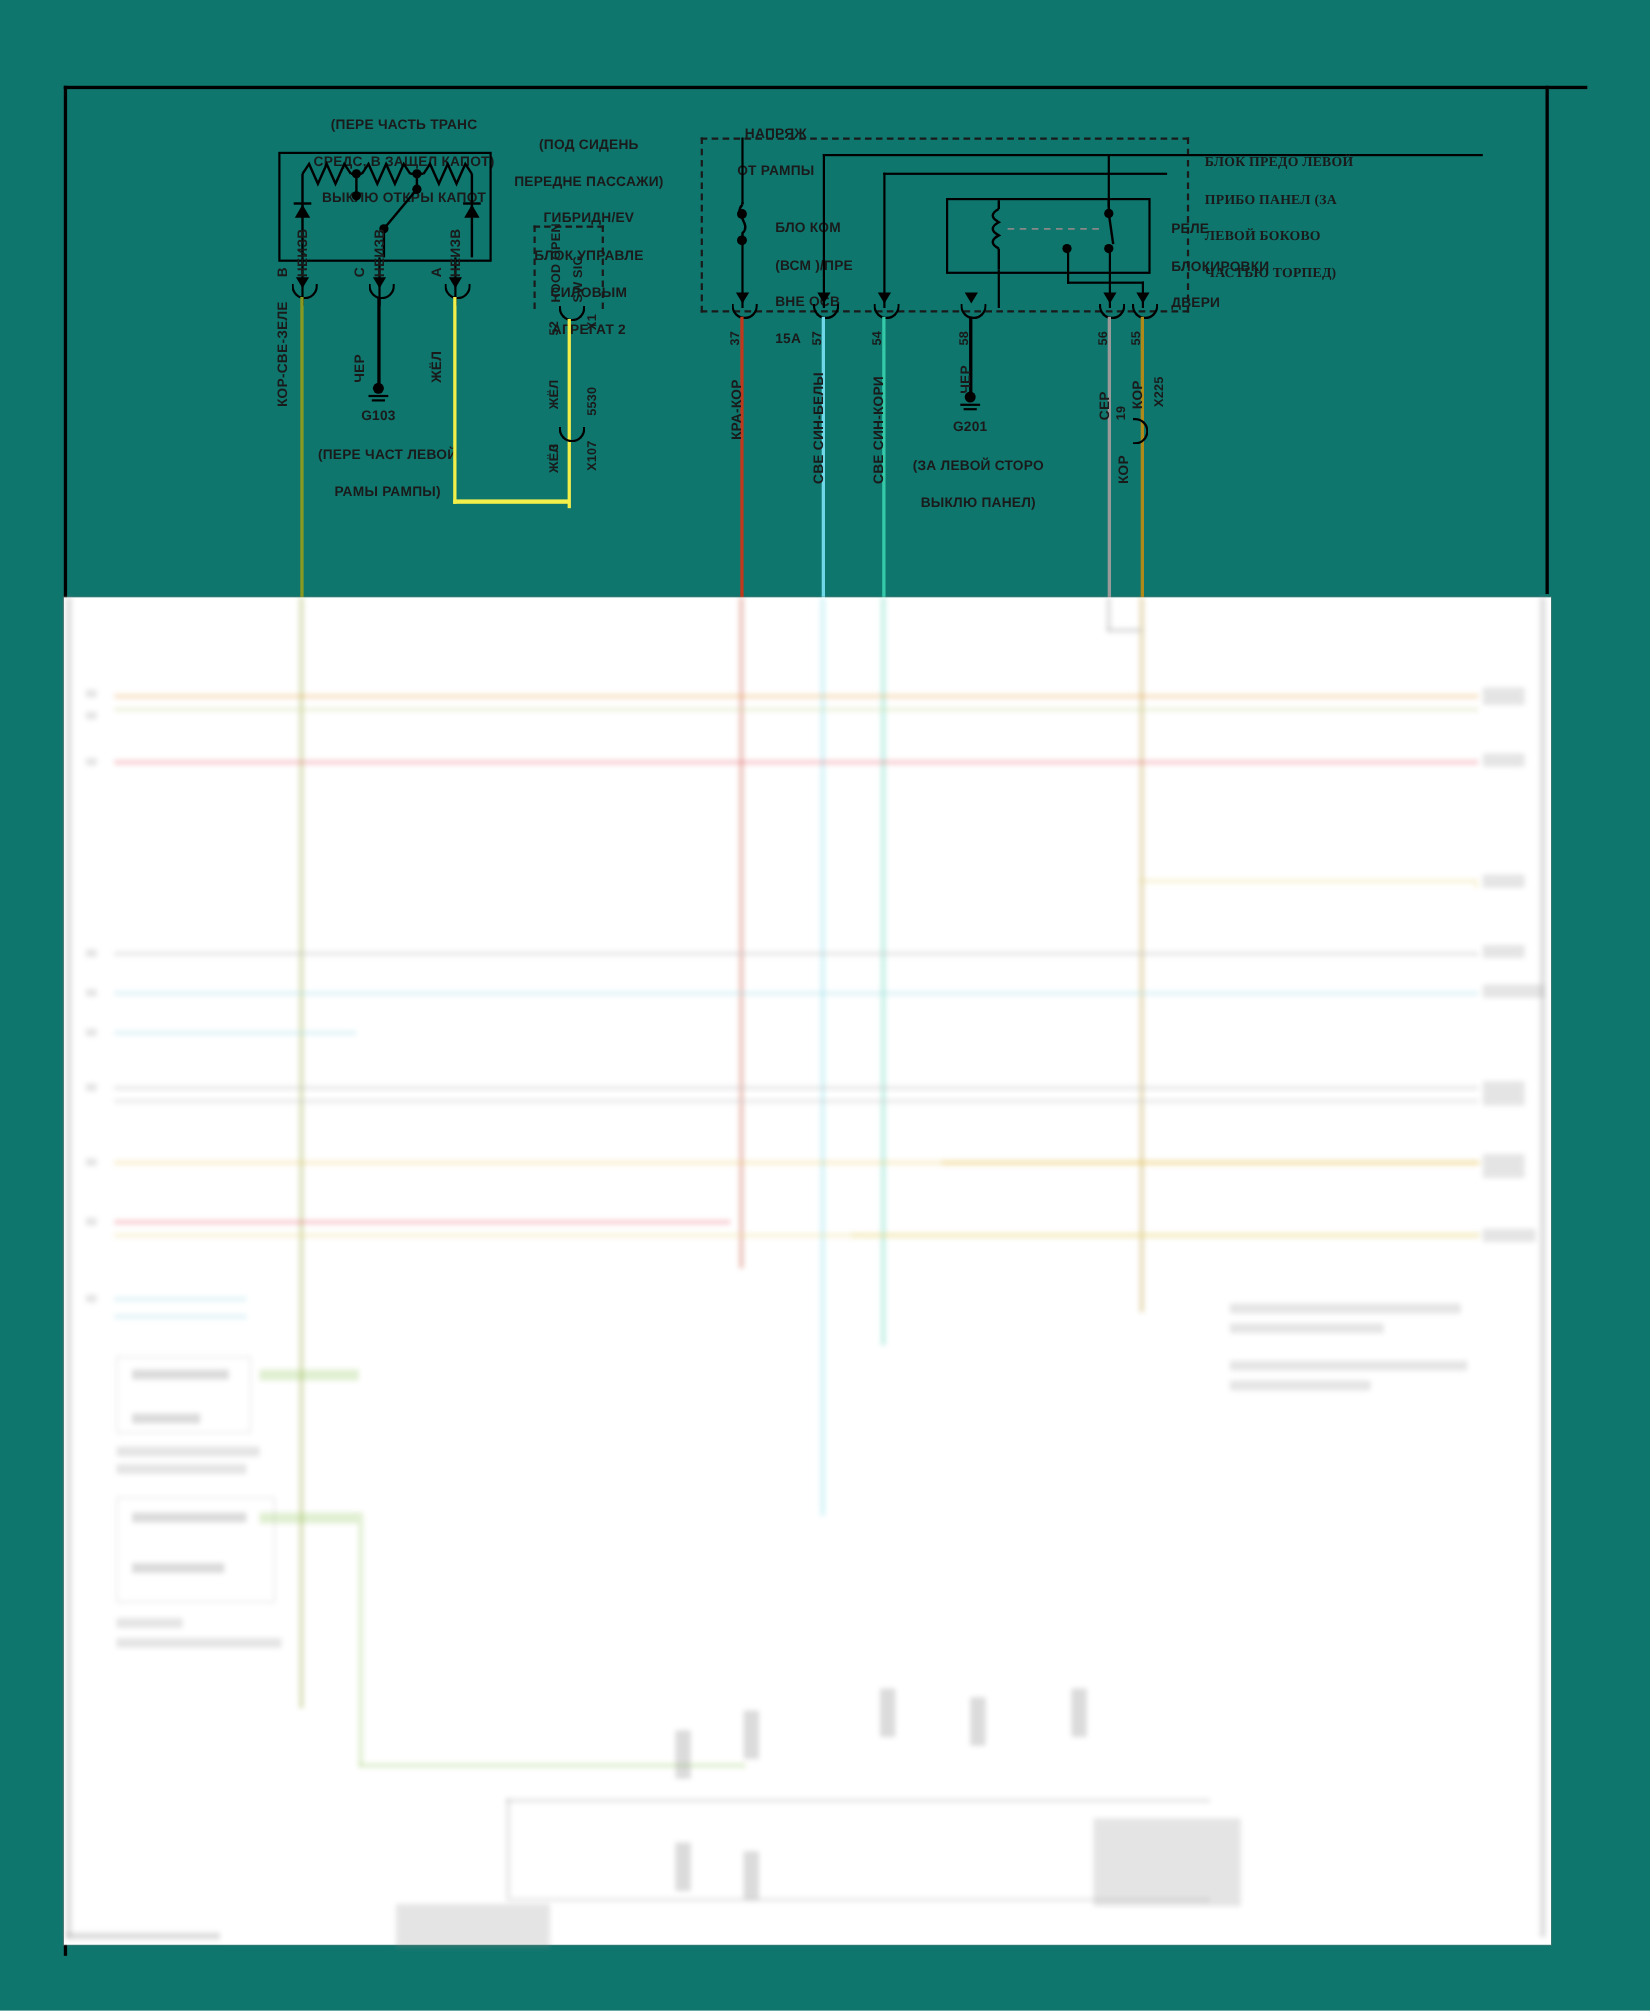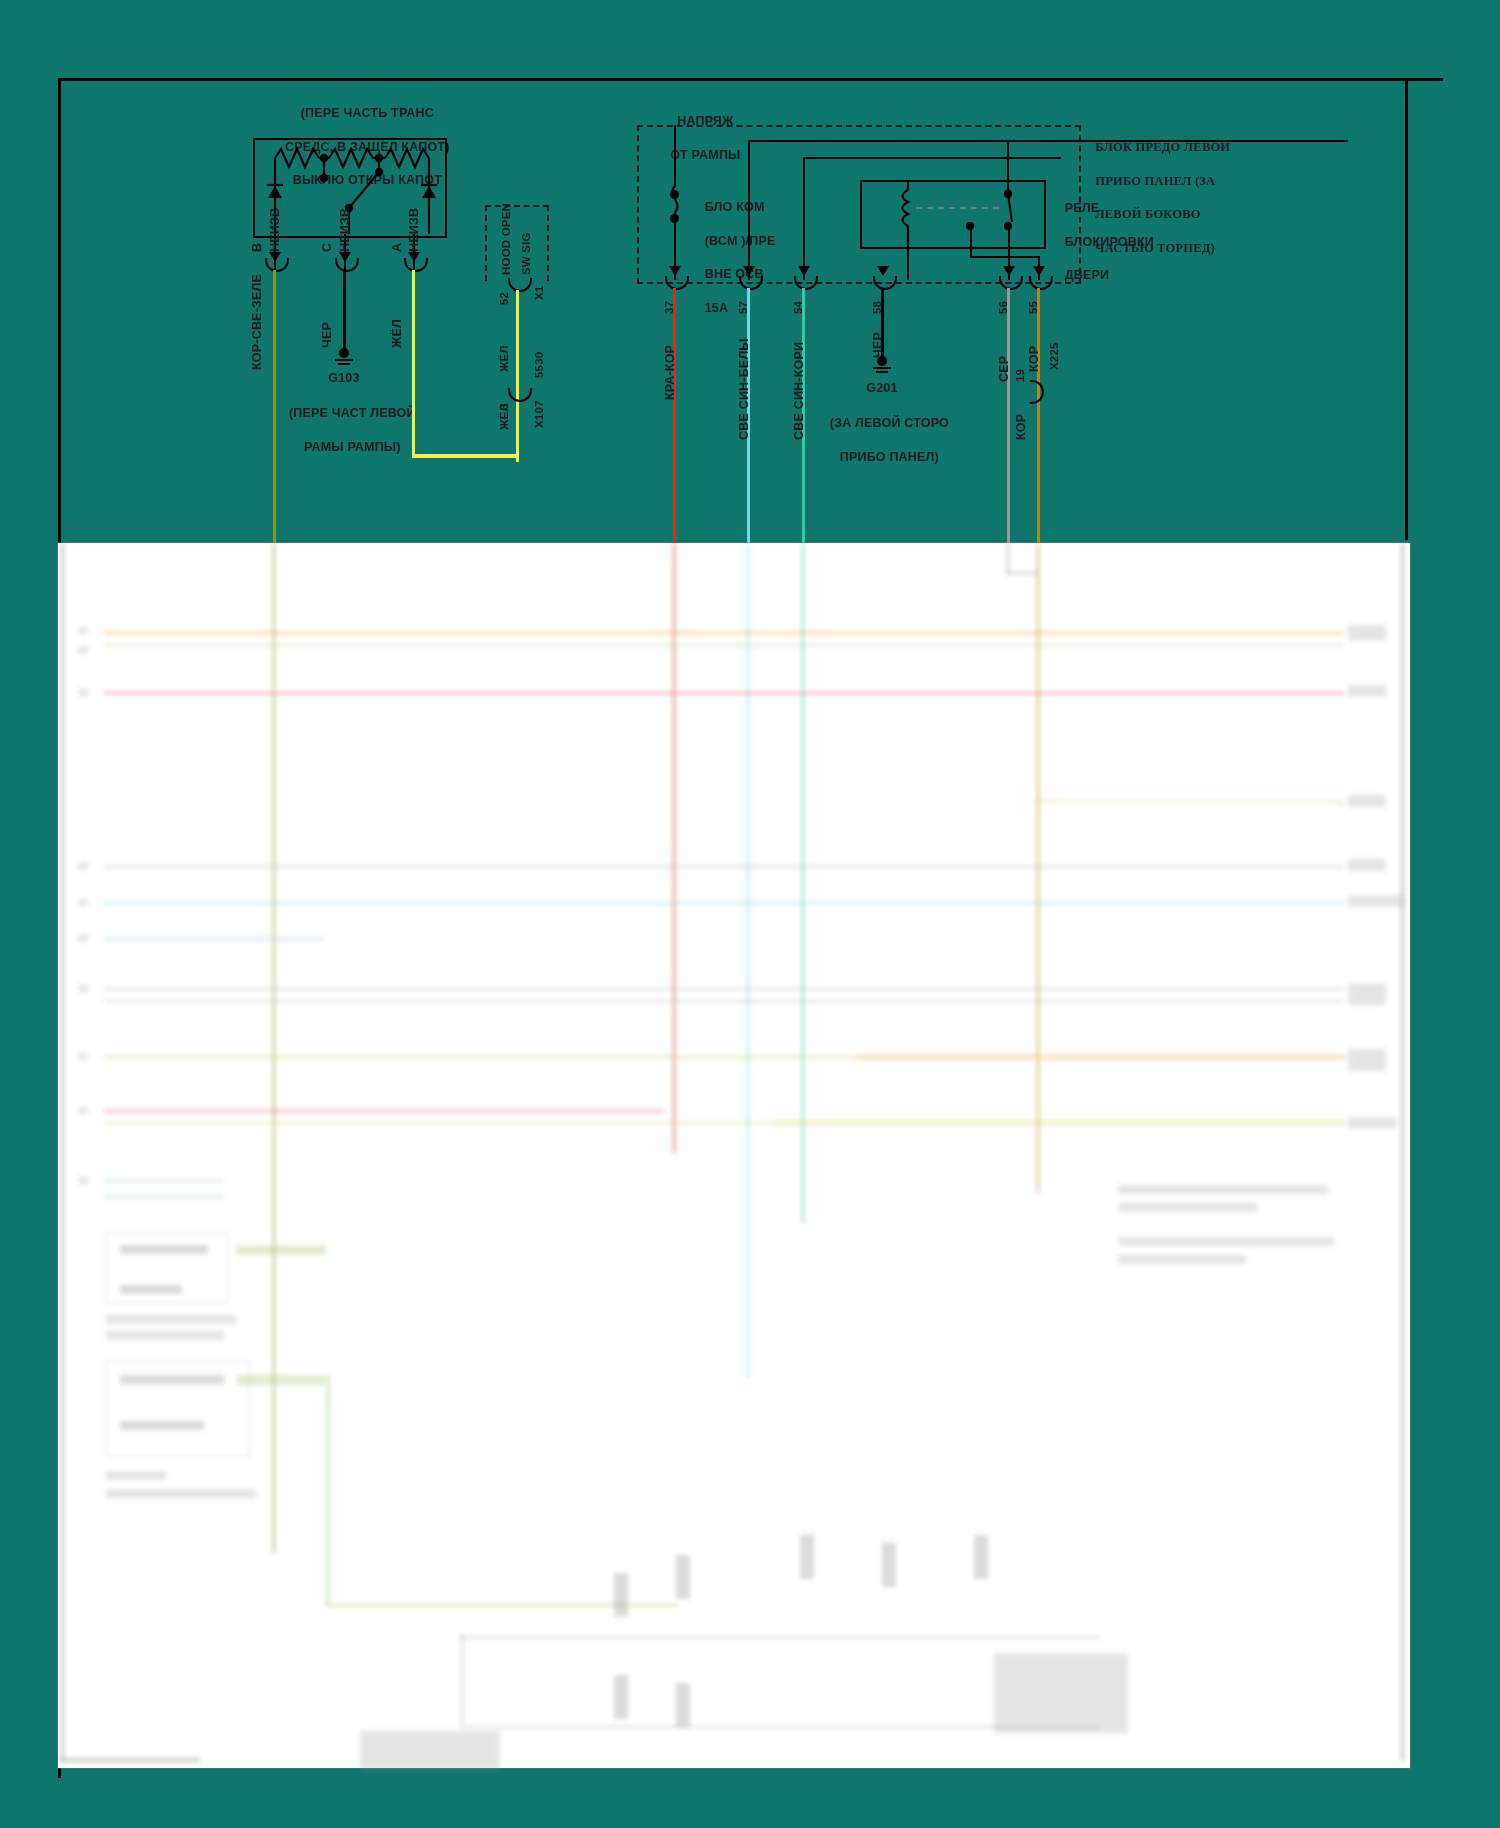--- a/index.html
+++ b/index.html
@@ -121,20 +121,28 @@
   <div class="vline" style="left:413px;top:234px;height:44px;"></div>
   <div class="arrow" style="left:408px;top:252px;"></div>
   <div class="cup" style="left:404px;top:258px;"></div>
   <div class="wire" style="left:412px;top:270px;height:188px;background:#f2ee4a;"></div>
   <div class="vlbl" style="left:407px;top:252px;">НЕИЗВ</div>
   <div class="vlbl" style="left:390px;top:252px;">A</div>
   <div class="vlbl" style="left:390px;top:348px;">ЖЁЛ</div>
 
   <div style="position:absolute;left:412px;top:454px;width:106px;height:4px;background:#f2ee4a;"></div>
 
+  <div class="lbl center" style="left:433px;top:106px;width:190px;">
+    <span>(ПОД СИДЕНЬ</span><br>
+    <span>ПЕРЕДНЕ ПАССАЖИ)</span><br>
+    <span>ГИБРИДН/EV</span><br>
+    <span>БЛОК УПРАВЛЕ</span><br>
+    <span>СИЛОВЫМ</span><br>
+    <span>АГРЕГАТ 2</span>
+  </div>
 
   <div class="dashbox" style="left:485px;top:205px;width:60px;height:74px;border-top:2px dashed #1a1a1a;border-bottom:none;"></div>
   <div class="vlbl small" style="left:500px;top:275px;">HOOD OPEN</div>
   <div class="vlbl small" style="left:520px;top:275px;">SW SIG</div>
 
   <div class="cup" style="left:508px;top:278px;"></div>
   <div class="vlbl small" style="left:498px;top:305px;">52</div>
   <div class="vlbl small" style="left:533px;top:300px;">X1</div>
 
   <div class="wire" style="left:516px;top:290px;height:172px;background:#f2ee4a;"></div>
@@ -234,21 +242,21 @@
   <div class="vlbl small" style="left:871px;top:314px;">58</div>
   <div class="vlbl" style="left:871px;top:358px;">ЧЕР</div>
   <svg class="sym" style="left:868px;top:356px;" width="28" height="20" viewBox="0 0 28 20">
     <circle cx="14" cy="5" r="5" fill="#000"></circle>
     <line x1="5" y1="12" x2="23" y2="12" stroke="#000" stroke-width="2"></line>
     <line x1="8" y1="16" x2="20" y2="16" stroke="#000" stroke-width="2"></line>
   </svg>
   <div class="lbl center" style="left:822px;top:380px;width:120px;">G201</div>
   <div class="lbl center" style="left:800px;top:398px;width:164px;">
     <span>(ЗА ЛЕВОЙ СТОРО</span><br>
-    <span>ПРИБО ПАНЕЛ)</span>
+    <span>ВЫКЛЮ ПАНЕЛ)</span>
   </div>
 
   <div class="arrow" style="left:1003px;top:266px;"></div>
   <div class="cup" style="left:999px;top:276px;"></div>
   <div class="wire" style="left:1007px;top:288px;height:258px;background:#9a9a9a;"></div>
   <div class="vlbl small" style="left:997px;top:314px;">56</div>
   <div class="vlbl" style="left:997px;top:382px;">СЕР</div>
 
   <div class="arrow" style="left:1033px;top:266px;"></div>
   <div class="cup" style="left:1029px;top:276px;"></div>

